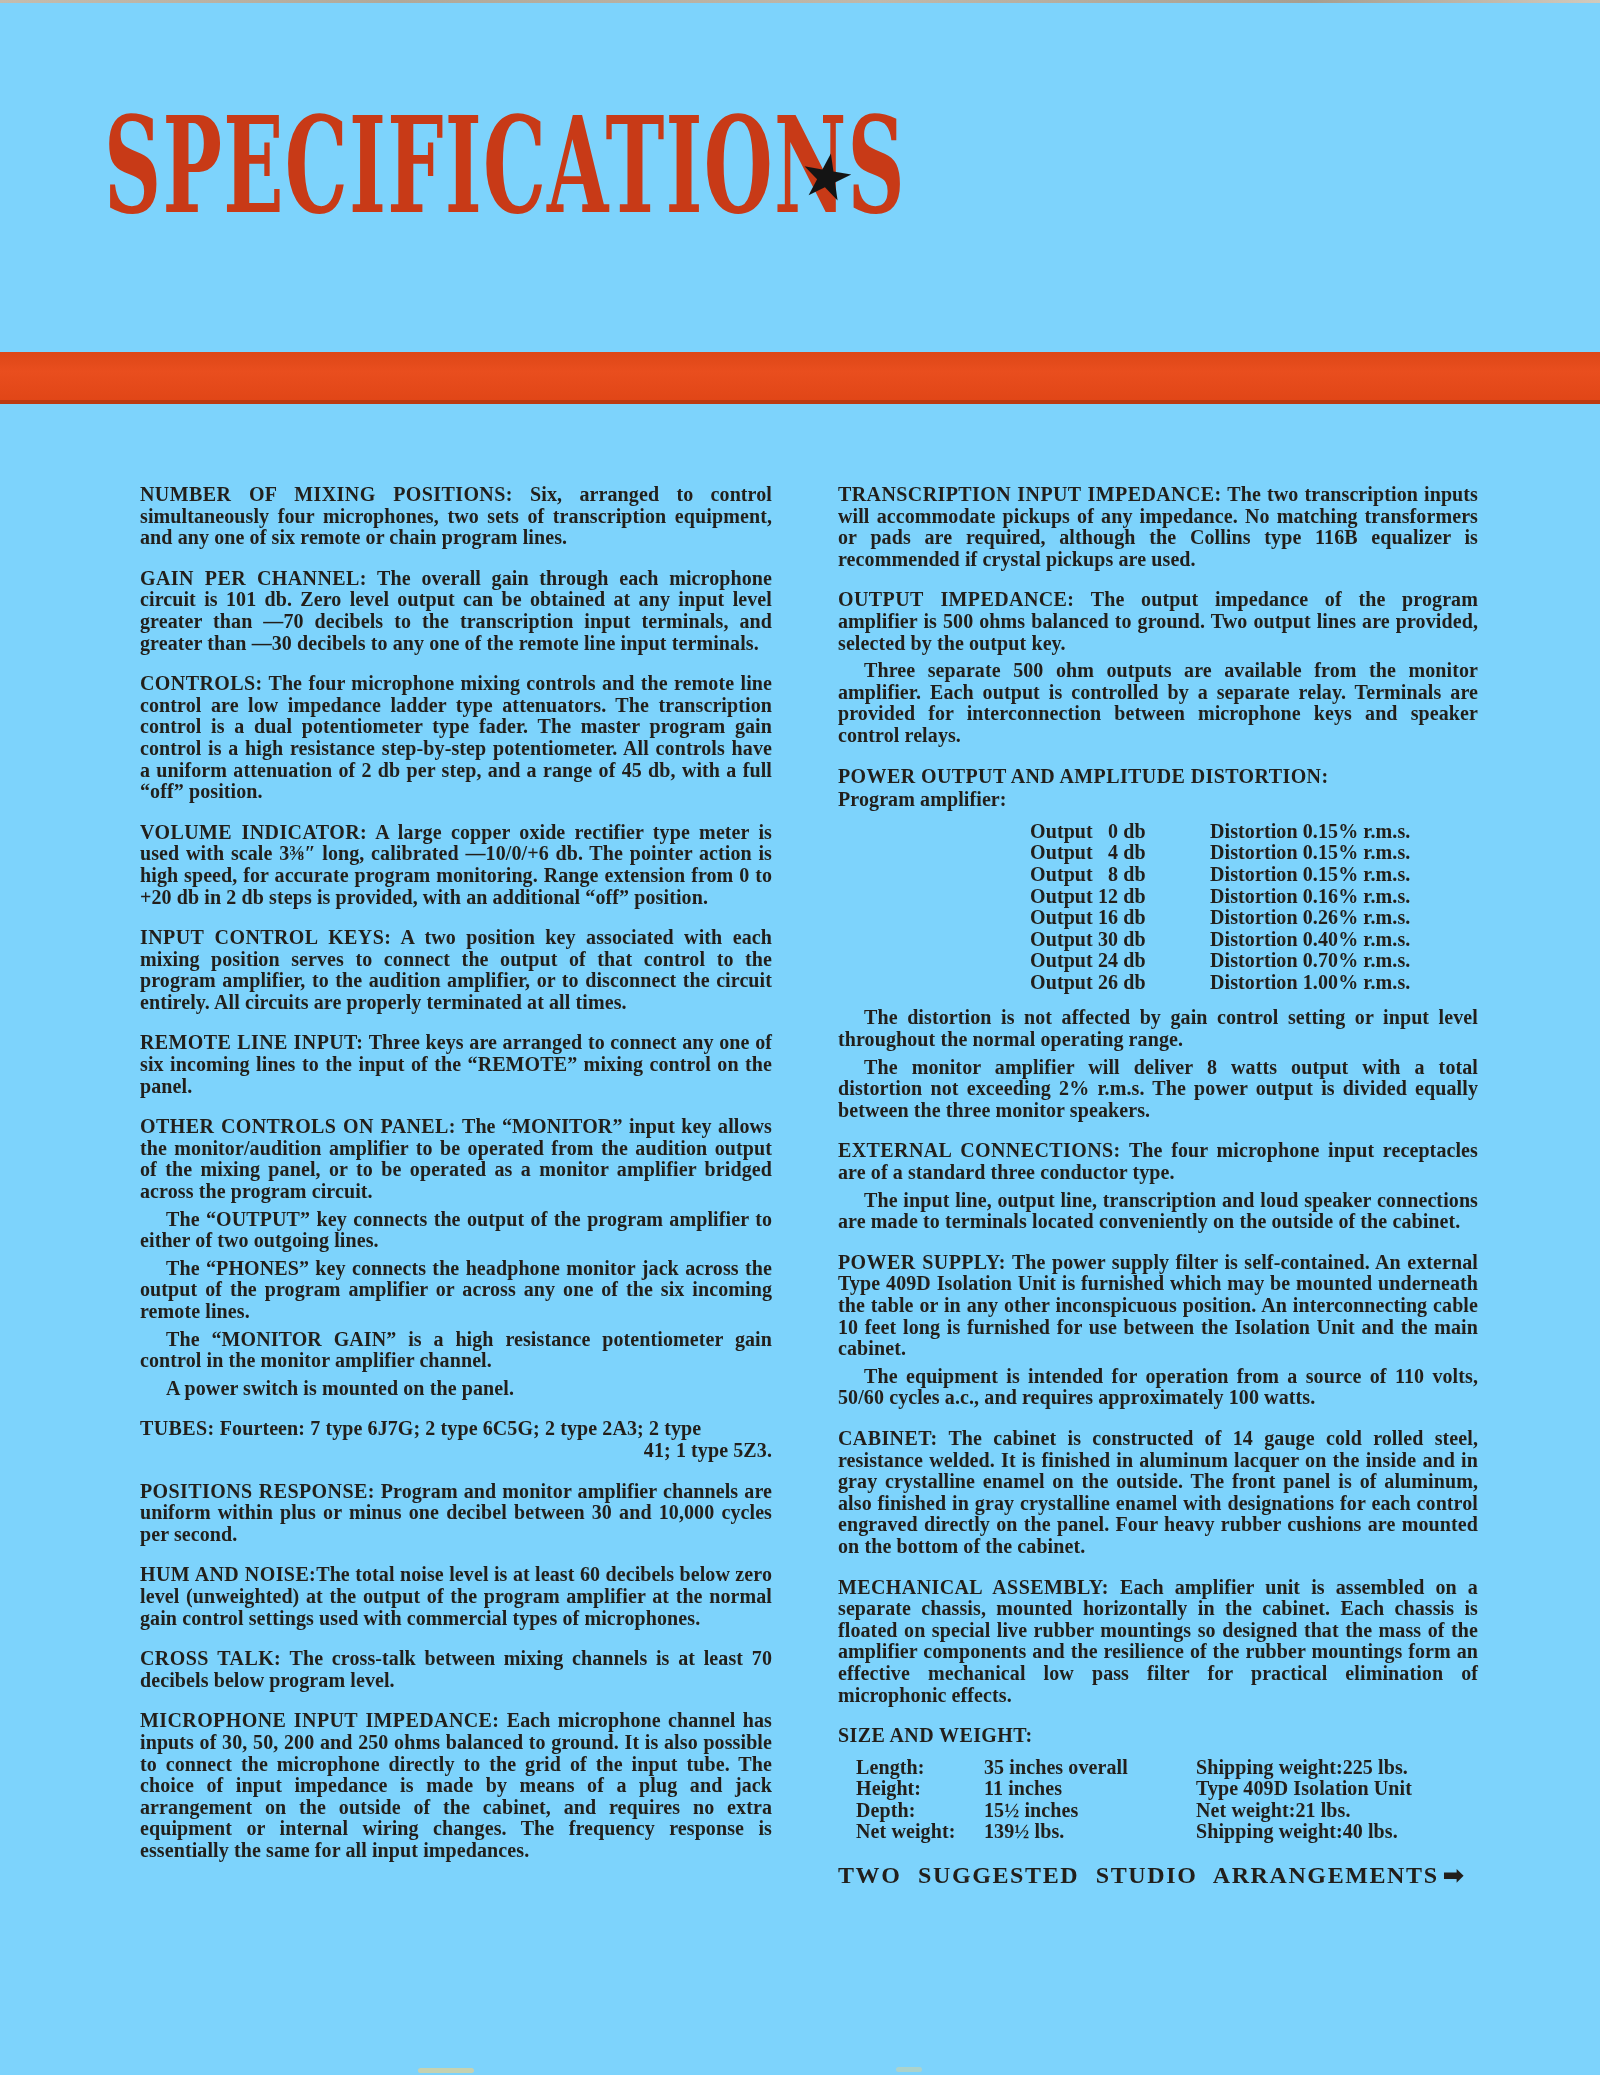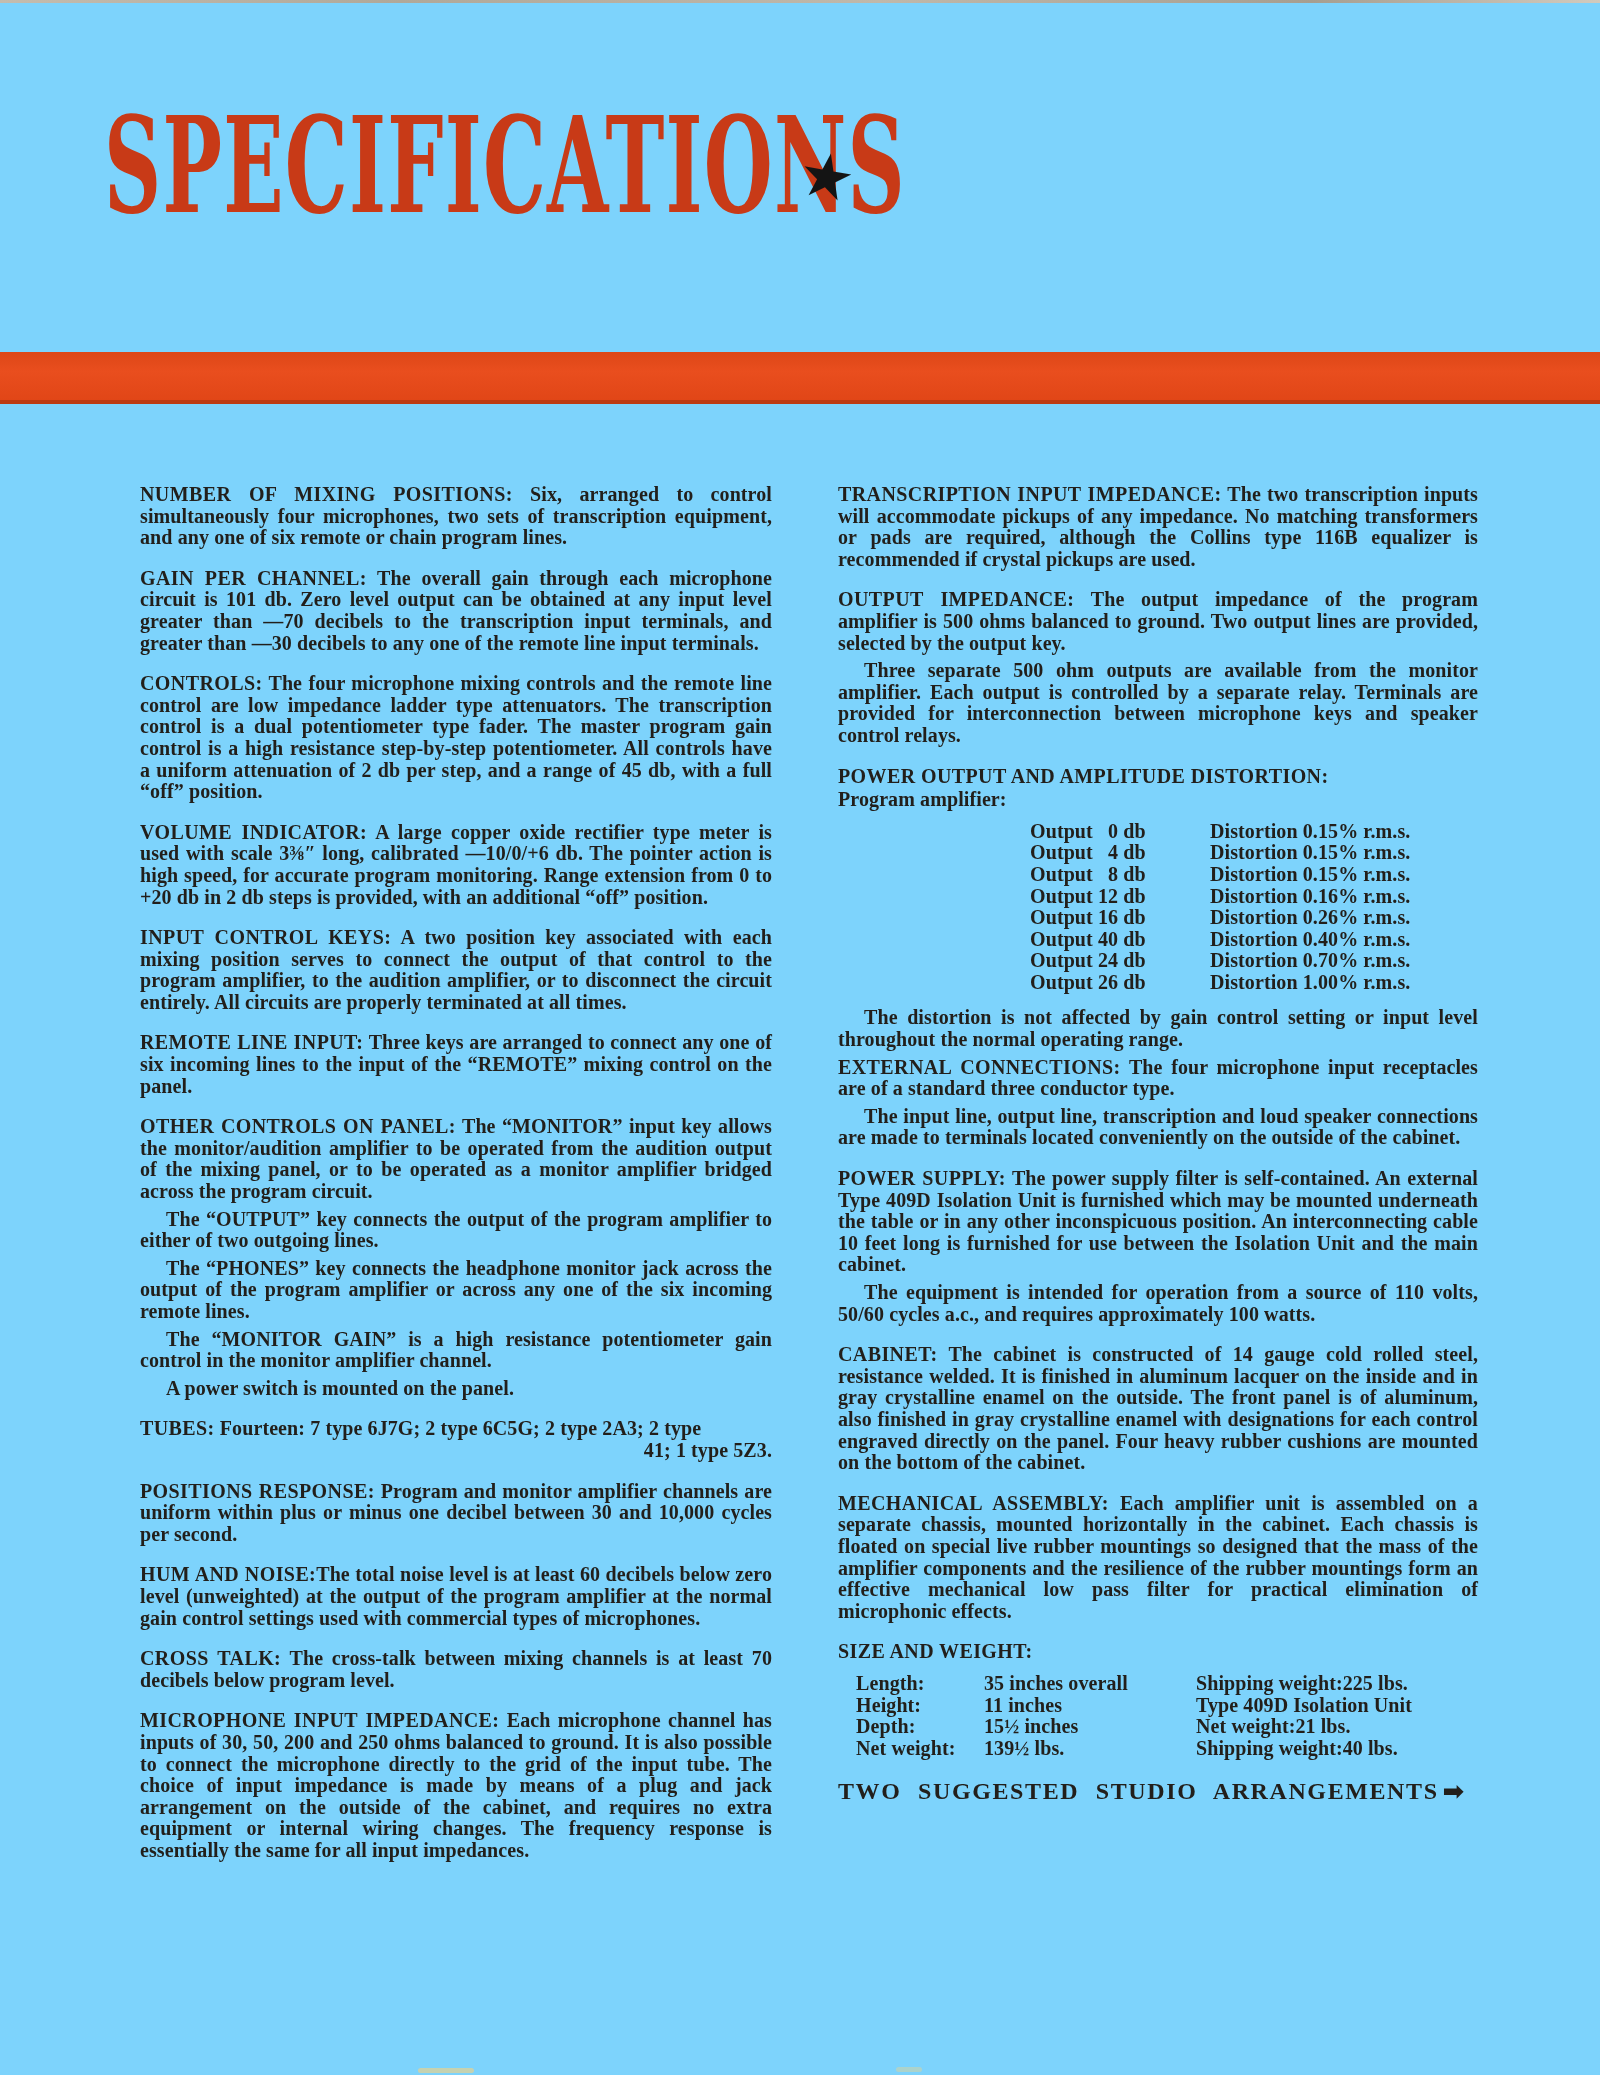--- a/index.html
+++ b/index.html
@@ -99,34 +99,35 @@
         </div>
       <div class="pwr-row">
           <span class="pwr-out">Output 12 db</span>
           <span class="pwr-dist">Distortion 0.16% r.m.s.</span>
         </div>
       <div class="pwr-row">
           <span class="pwr-out">Output 16 db</span>
           <span class="pwr-dist">Distortion 0.26% r.m.s.</span>
         </div>
       <div class="pwr-row">
-          <span class="pwr-out">Output 40 db</span>
+          <span class="pwr-out">Output 30 db</span>
           <span class="pwr-dist">Distortion 0.40% r.m.s.</span>
         </div>
       <div class="pwr-row">
           <span class="pwr-out">Output 24 db</span>
           <span class="pwr-dist">Distortion 0.70% r.m.s.</span>
         </div>
       <div class="pwr-row">
           <span class="pwr-out">Output 26 db</span>
           <span class="pwr-dist">Distortion 1.00% r.m.s.</span>
         </div>
     </div>
 
     <p class="para cont">The distortion is not affected by gain control setting or input level throughout the normal operating range.</p>
+    <p class="para cont end">The monitor amplifier will deliver 8 watts output with a total distortion not exceeding 2% r.m.s.  The power output is divided equally between the three monitor speakers.</p>
 
     <p class="para flow"><span class="h">EXTERNAL CONNECTIONS:</span> <span>The four microphone input receptacles are of a standard three conductor type.</span></p>
     <p class="para cont end">The input line, output line, transcription and loud speaker connections are made to terminals located conveniently on the outside of the cabinet.</p>
     <p class="para flow"><span class="h">POWER SUPPLY:</span> <span>The power supply filter is self-contained. An external Type 409D Isolation Unit is furnished which may be mounted underneath the table or in any other inconspicuous position. An interconnecting cable 10 feet long is furnished for use between the Isolation Unit and the main cabinet.</span></p>
     <p class="para cont end">The equipment is intended for operation from a source of 110 volts, 50/60 cycles a.c., and requires approximately 100 watts.</p>
     <p class="para"><span class="h">CABINET:</span> <span>The cabinet is constructed of 14 gauge cold rolled steel, resistance welded. It is finished in aluminum lacquer on the inside and in gray crystalline enamel on the outside. The front panel is of aluminum, also finished in gray crystalline enamel with designations for each control engraved directly on the panel. Four heavy rubber cushions are mounted on the bottom of the cabinet.</span></p>
     <p class="para"><span class="h">MECHANICAL ASSEMBLY:</span> <span>Each amplifier unit is assembled on a separate chassis, mounted horizontally in the cabinet. Each chassis is floated on special live rubber mountings so designed that the mass of the amplifier components and the resilience of the rubber mountings form an effective mechanical low pass filter for practical elimination of microphonic effects.</span></p>
 
     <p class="para sw-head"><span class="h">SIZE AND WEIGHT:</span></p>
     <div class="sw-table">

